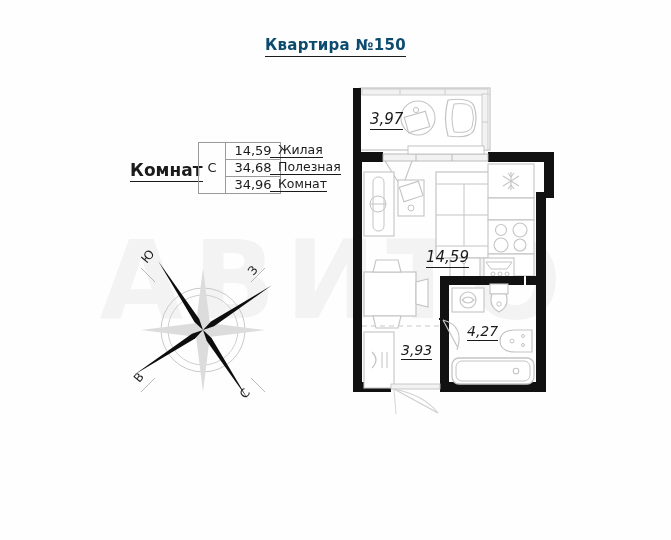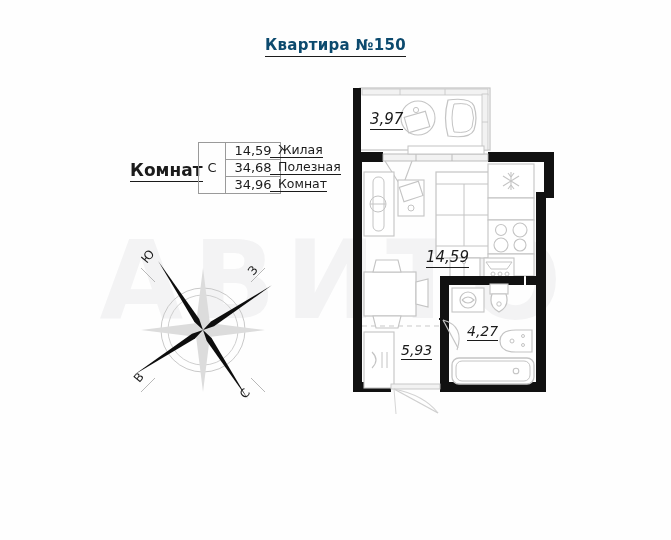--- a/index.html
+++ b/index.html
@@ -318,20 +318,20 @@
     </svg>
 
     
     <div class="cap" style="left:30px;top:30px;">
       <span>3,97</span>
     </div>
     <div class="cap" style="left:86px;top:168px;">
       <span>14,59</span>
     </div>
     <div class="cap small" style="left:61px;top:262px;">
-      <span>5,93</span>
+      <span>3,93</span>
     </div>
     <div class="cap small" style="left:127px;top:243px;text-decoration:underline;">
       <span>4,27</span>
     </div>
   </div>
 
 </div>
 
 </body></html>

